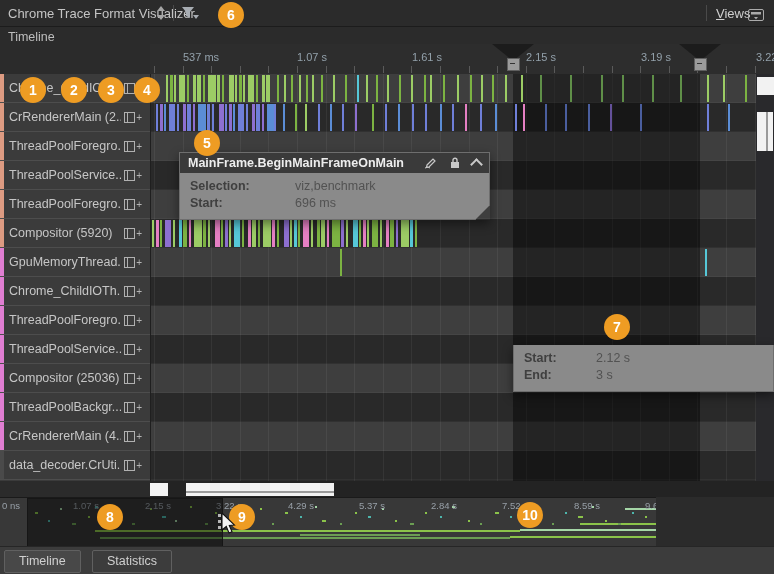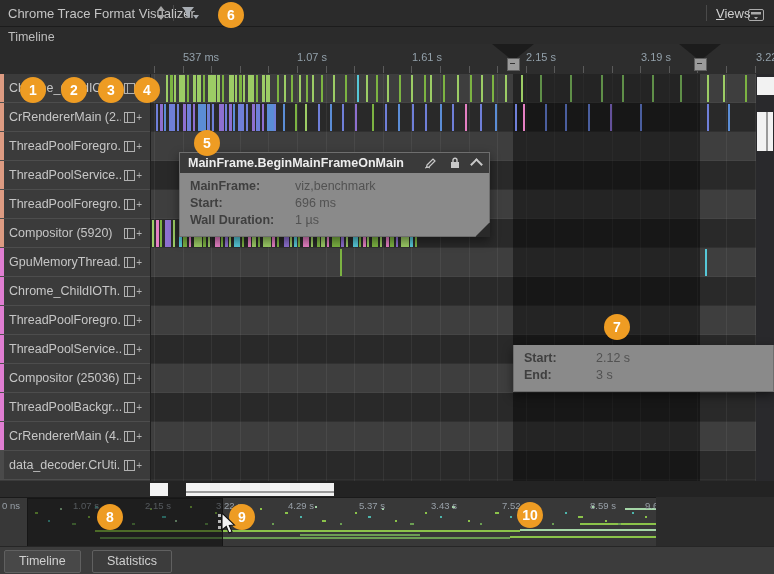--- a/index.html
+++ b/index.html
@@ -555,23 +555,23 @@
         <div class="mdash" style="position: absolute; left: 756px; top: 25px; width: 2px; background: rgb(107, 158, 83);"></div>
         <div class="mdash" style="position: absolute; left: 766px; top: 14px; width: 2px; background: rgb(139, 195, 74);"></div>
       </div>
     <div id="mm-labels">
         <div class="mlabel" style="left: 2px; position: absolute;">0 ns</div>
         <div class="mlabel" style="left: 73px; position: absolute;">1.07 s</div>
         <div class="mlabel" style="left: 145px; position: absolute;">2.15 s</div>
         <div class="mlabel" style="left: 216px; position: absolute;">3.22 s</div>
         <div class="mlabel" style="left: 288px; position: absolute;">4.29 s</div>
         <div class="mlabel" style="left: 359px; position: absolute;">5.37 s</div>
-        <div class="mlabel" style="left: 431px; position: absolute;">3.43 s</div>
+        <div class="mlabel" style="left: 431px; position: absolute;">2.84 s</div>
         <div class="mlabel" style="left: 502px; position: absolute;">7.52 s</div>
-        <div class="mlabel" style="left: 590px; position: absolute; text-align: center;">8.59 s</div>
+        <div class="mlabel" style="left: 574px; position: absolute; text-align: center;">8.59 s</div>
         <div class="mlabel" style="left: 645px; position: absolute;">9.66 s</div>
         <div class="mlabel" style="left: 717px; position: absolute;">10.7 s</div>
       </div>
     <div id="mm-viewport" class="abs" style="left: 27px; width: 196px;"></div>
     <div class="hdot" style="left:218px;top:16px"></div>
     <div class="hdot" style="left:218px;top:22px"></div>
     <div class="hdot" style="left:218px;top:28px"></div>
   </div>
 
   <div id="mouse-cursor" class="abs">
@@ -601,30 +601,26 @@
               <path d="M3 5 V3.2 A2 2 0 0 1 7 3.2 V5" fill="none" stroke="#c9c9c9" stroke-width="1.4"></path>
             </svg>
         </span>
         <span class="hdr-icon">
             <span class="chev-up"></span>
           </span>
       </span>
     </div>
     <div class="panel-body">
       <div class="info-row">
-          <span class="info-label">MainFrame:</span>
+          <span class="info-label">Selection:</span>
           <span class="info-value">viz,benchmark</span>
         </div>
       <div class="info-row">
           <span class="info-label">Start:</span>
           <span class="info-value">696 ms</span>
-        </div>
-      <div class="info-row">
-          <span class="info-label">Wall Duration:</span>
-          <span class="info-value">1 µs</span>
         </div>
     </div>
   </div>
 
   <div id="selpanel" class="panel">
     <div class="panel-body">
       <div class="info-row">
           <span class="info-label">Start:</span>
           <span class="info-value">2.12 s</span>
         </div>

